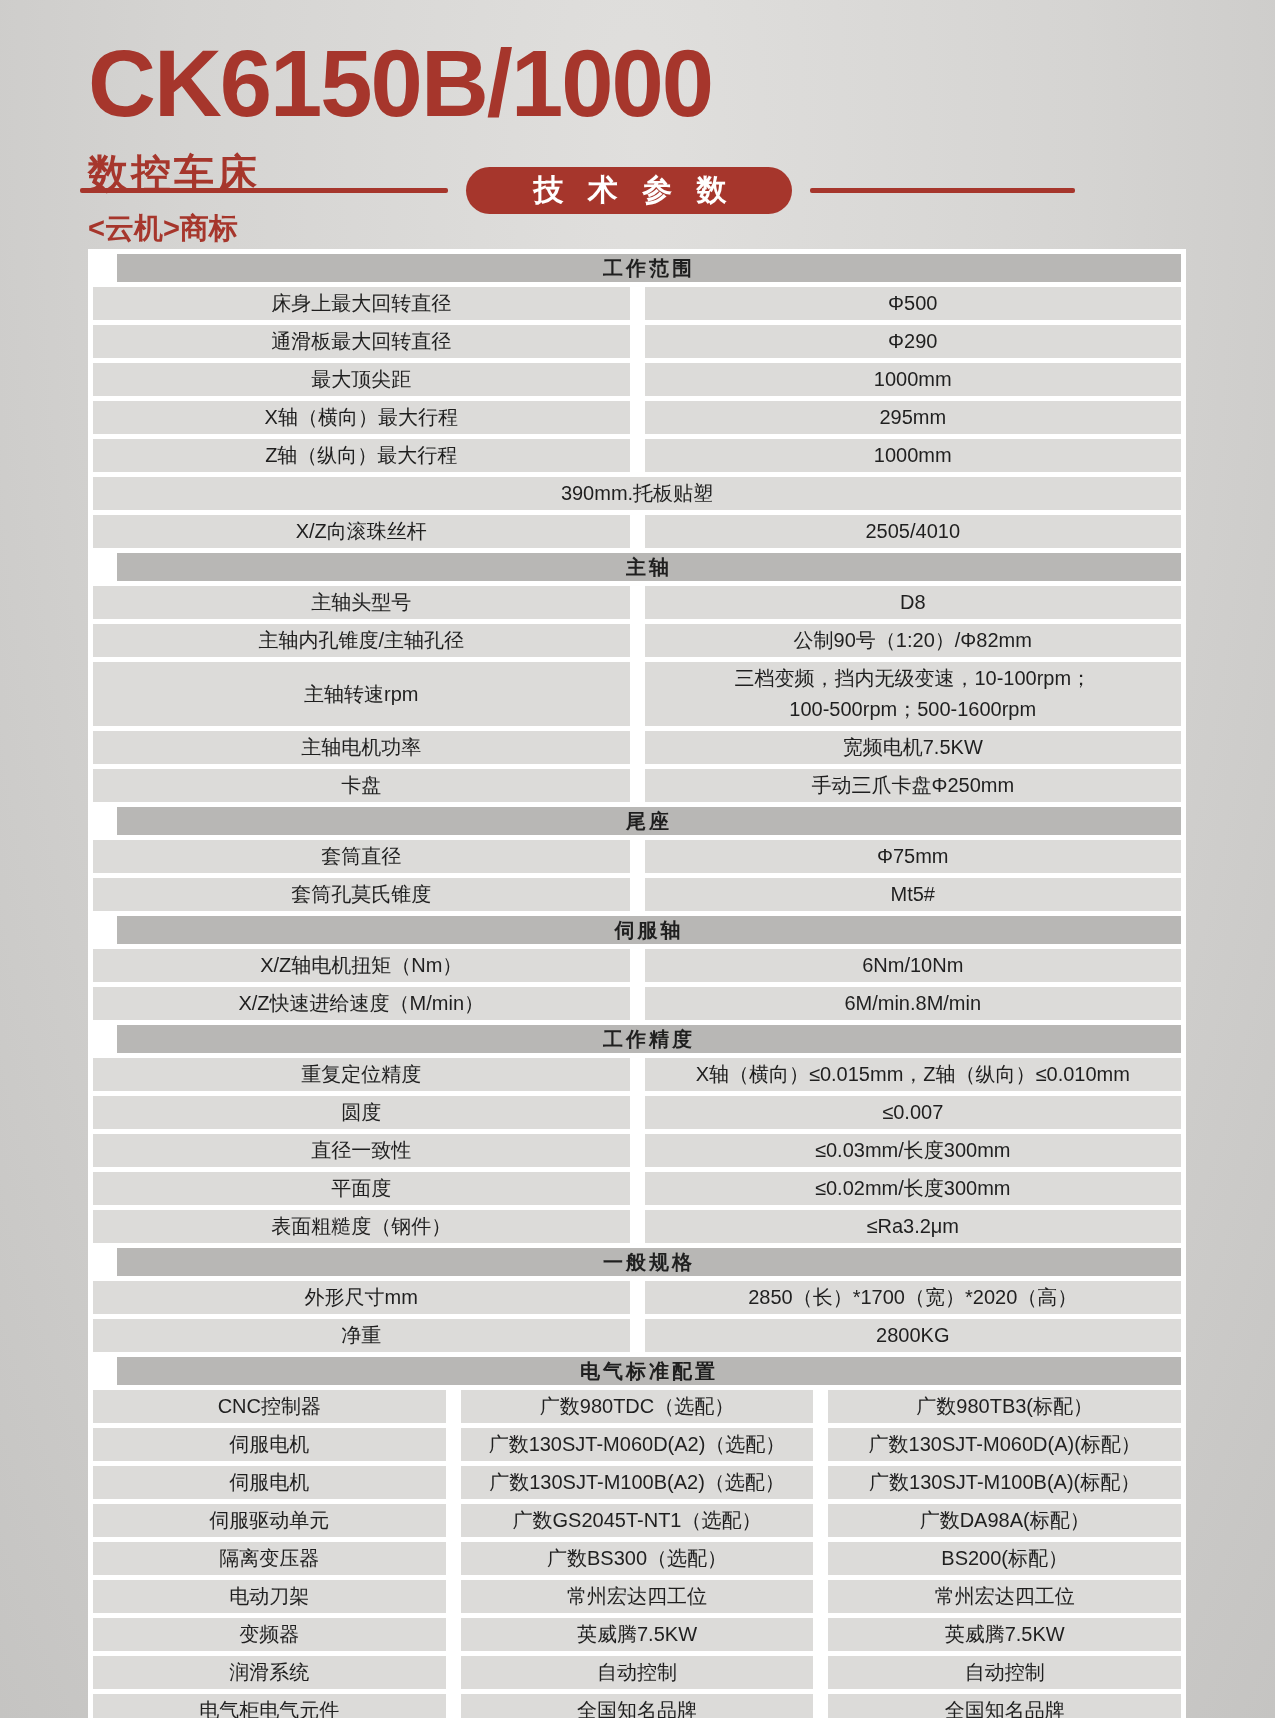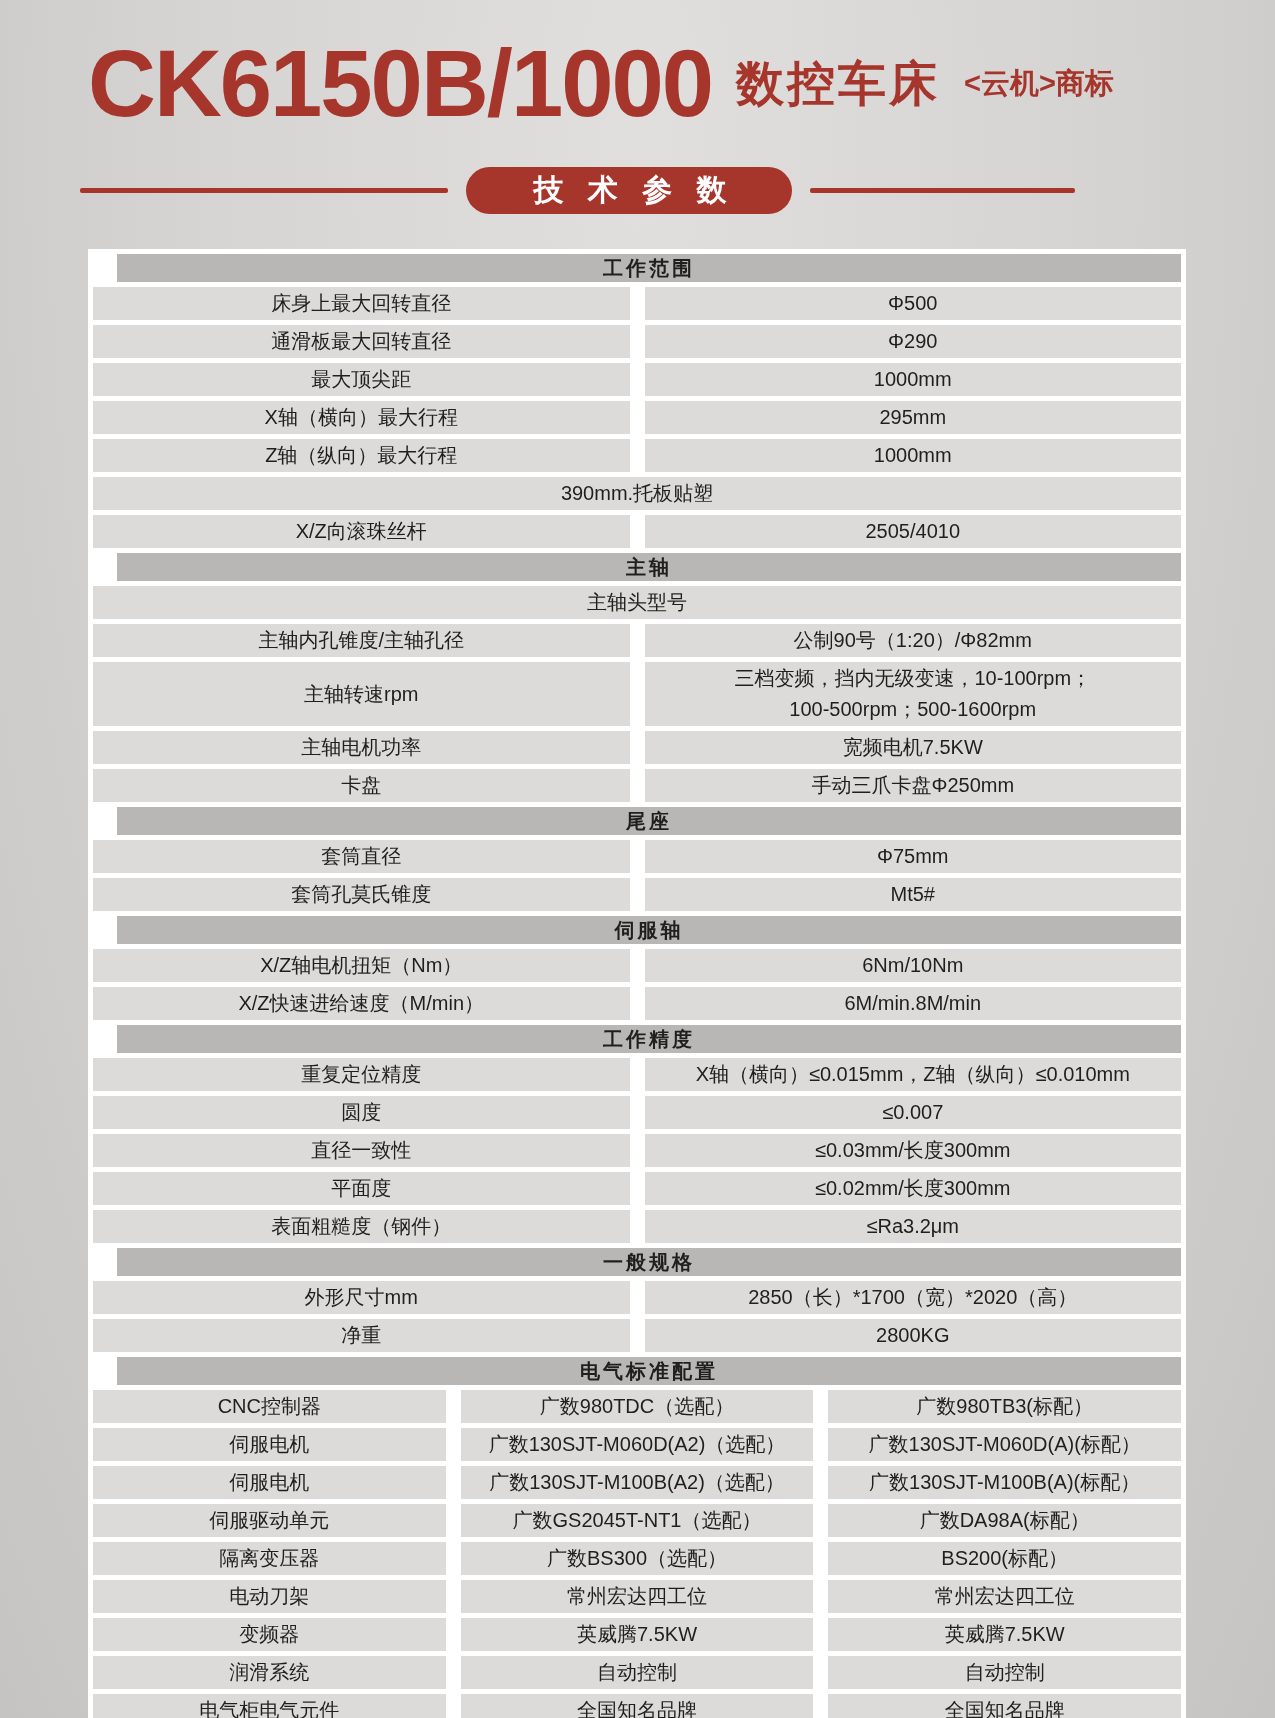--- a/index.html
+++ b/index.html
@@ -10,25 +10,25 @@
     width:1275px; height:1718px;
     font-family:"Liberation Sans","DejaVu Sans",sans-serif;
     background:radial-gradient(ellipse at 50% 8%, #e0dfdd 0%, #d5d4d2 50%, #c5c4c2 100%);
     overflow:hidden;
   }
   .page { position:relative; width:1275px; height:1718px; }
 
   
   .title-row {
     position:absolute; left:88px; top:30px; width:1100px;
-    display:flex; align-items:center; gap:24px;
-    color:var(--accent); white-space:nowrap;
+    display:flex; align-items:flex-start; gap:8px;
+    color:var(--accent); white-space:nowrap;flex-direction:column;
   }
   .model   { font-size:94px; font-weight:bold; letter-spacing:-2px; }
-  .product { font-size:48px; font-weight:bold; letter-spacing:3px; }
+  .product { font-size:40px; font-weight:bold; letter-spacing:3px; }
   .trademark { font-size:29px; font-weight:bold; letter-spacing:0; }
 
   
   .banner-row {
     position:absolute; left:80px; top:165px; width:995px; height:50px;
     display:flex; align-items:center;
   }
   .rule { height:5px; background:var(--accent); border-radius:2px; }
   .rule-left  { width:368px; margin-right:18px; }
   .rule-right { width:265px; margin-left:18px; }
@@ -103,20 +103,21 @@
         <div class="row">
           <div class="cell">390mm.托板贴塑</div>
         </div>
         <div class="row">
           <div class="cell">X/Z向滚珠丝杆</div>
           <div class="cell">2505/4010</div>
         </div>
         <div class="section-header">主轴</div>
         <div class="row">
           <div class="cell">主轴头型号</div>
+          <div class="cell">D8</div>
         </div>
         <div class="row">
           <div class="cell">主轴内孔锥度/主轴孔径</div>
           <div class="cell">公制90号（1:20）/Φ82mm</div>
         </div>
         <div class="row">
           <div class="cell">主轴转速rpm</div>
           <div class="cell">三档变频，挡内无级变速，10-100rpm；
 100-500rpm；500-1600rpm</div>
         </div>

